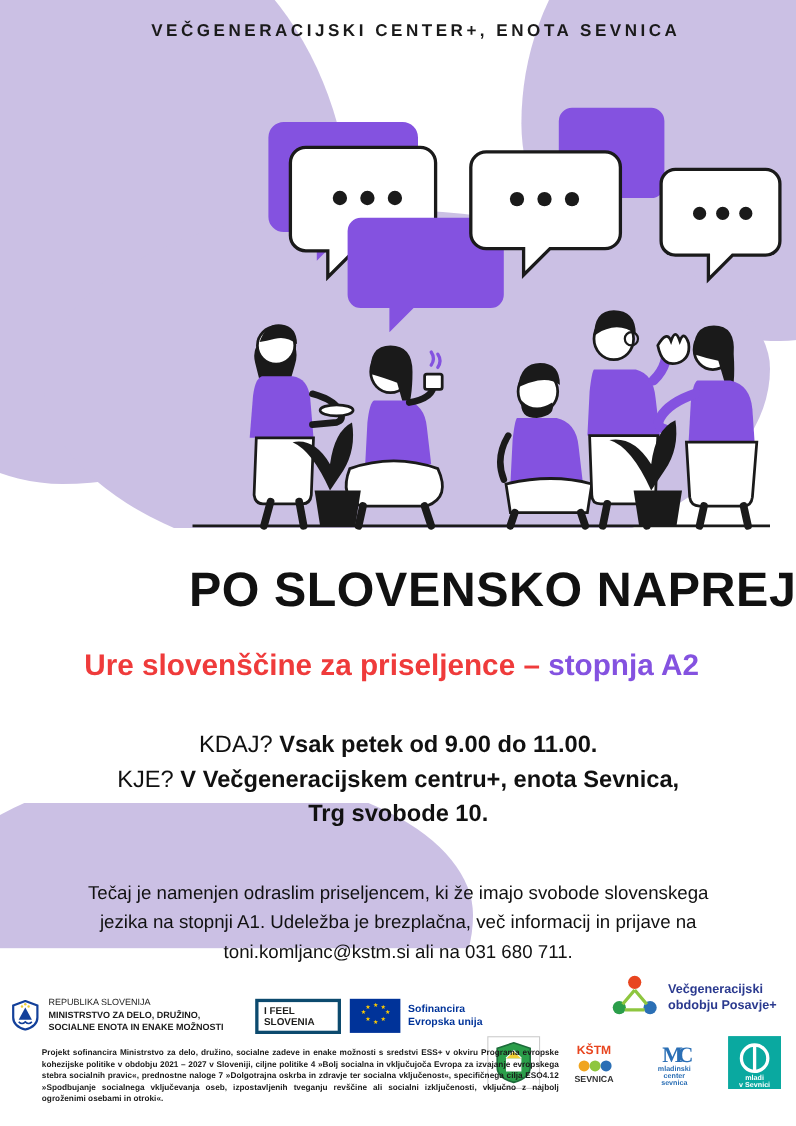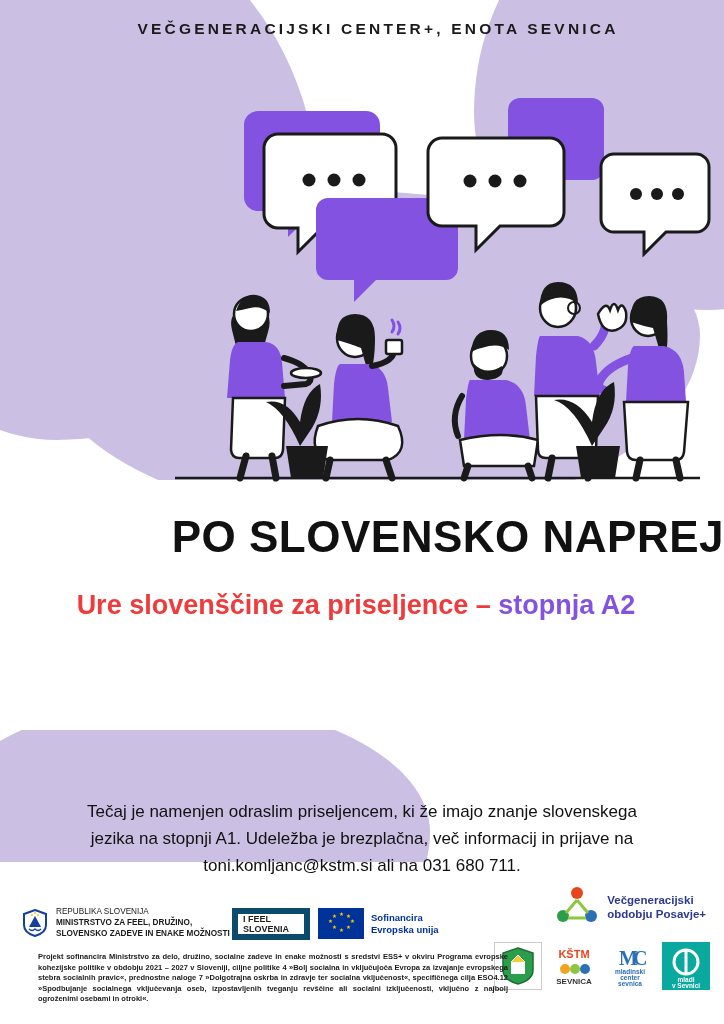--- a/index.html
+++ b/index.html
@@ -160,41 +160,41 @@
   .footer {
     position: absolute;
     left: 0;
     top: 898px;
     width: 724px;
     height: 126px;
     z-index: 6;
   }
   .rs-logo {
     position: absolute;
-    left: 22px;
+    left: 10px;
     top: 8px;
     display: flex;
     align-items: center;
     gap: 8px;
   }
   .rs-text {
     font-size: 8.2px;
     line-height: 11px;
     color: #1a1a1a;
   }
   .rs-text .l1 { font-weight: normal; }
   .rs-text .l2, .rs-text .l3 { font-weight: bold; }
 
   .ifeel {
     position: absolute;
     left: 232px;
     top: 10px;
     width: 78px;
     height: 32px;
-    border: 6px solid #0c4a6e;
+    border: 3px solid #0c4a6e;
     background: #ffffff;
     font-size: 9px;
     font-weight: bold;
     color: #1d1d1b;
     display: flex;
     flex-direction: column;
     justify-content: center;
     padding-left: 5px;
     box-sizing: border-box;
   }
@@ -245,21 +245,21 @@
     font-weight: bold;
     color: #2b3a8f;
   }
 
   .partner-logos {
     position: absolute;
     right: 14px;
     top: 44px;
     display: flex;
     align-items: center;
-    gap: 8px;
+    gap: 25px;
   }
   .plogo {
     width: 48px;
     height: 48px;
     display: flex;
     align-items: center;
     justify-content: center;
     font-size: 7px;
     text-align: center;
     line-height: 8px;
@@ -403,42 +403,55 @@
       <path d="M576 400 h44 l-5 32 h-34z" fill="#1a1a1a"></path>
     </g>
   </svg>
 
   <div class="title-main">PO SLOVENSKO NAPREJ</div>
 
   <div class="subtitle">
     <span class="red">Ure slovenščine za priseljence – </span><span class="purple">stopnja A2</span>
   </div>
 
+  <div class="when-where">
+    <div>
+      <span class="lbl">KDAJ?</span>
+      <span class="val">Vsak petek od 9.00 do 11.00.</span>
+    </div>
+    <div>
+      <span class="lbl">KJE?</span>
+      <span class="val">V Večgeneracijskem centru+, enota Sevnica,</span>
+    </div>
+    <div>
+      <span class="val">Trg svobode 10.</span>
+    </div>
+  </div>
 
   <div class="body-text">
-    <div>Tečaj je namenjen odraslim priseljencem, ki že imajo znanje slovenskega</div>
+    <div>Tečaj je namenjen odraslim priseljencem, ki že imajo svobode slovenskega</div>
     <div>jezika na stopnji A1. Udeležba je brezplačna, več informacij in prijave na</div>
     <div>toni.komljanc@kstm.si ali na 031 680 711.</div>
   </div>
 
   <div class="footer">
 
     <div class="rs-logo">
       <svg width="26" height="28" viewBox="0 0 26 28">
         <path d="M13 1 L24 5 V16 Q24 24 13 27 Q2 24 2 16 V5 Z" fill="#ffffff" stroke="#13409a" stroke-width="2"></path>
         <path d="M13 7 L19 18 H7 Z" fill="#13409a"></path>
         <path d="M7 20 q3 3 6 0 q3 3 6 0" fill="none" stroke="#13409a" stroke-width="1.4"></path>
         <circle cx="10" cy="6" r="1.1" fill="#f0cf36"></circle>
         <circle cx="16" cy="6" r="1.1" fill="#f0cf36"></circle>
         <circle cx="13" cy="4" r="1.1" fill="#f0cf36"></circle>
       </svg>
       <div class="rs-text">
         <div class="l1">REPUBLIKA SLOVENIJA</div>
-        <div class="l2">MINISTRSTVO ZA FEEL, DRUŽINO,</div>
-        <div class="l3">SLOVENSKO ZADEVE IN ENAKE MOŽNOSTI</div>
+        <div class="l2">MINISTRSTVO ZA DELO, DRUŽINO,</div>
+        <div class="l3">SOCIALNE ENOTA IN ENAKE MOŽNOSTI</div>
       </div>
     </div>
 
     <div class="ifeel">
       <span>I FEEL</span>
       <span>SLOVENIA</span>
     </div>
 
     <div class="eu-logo">
       <div class="eu-flag">

